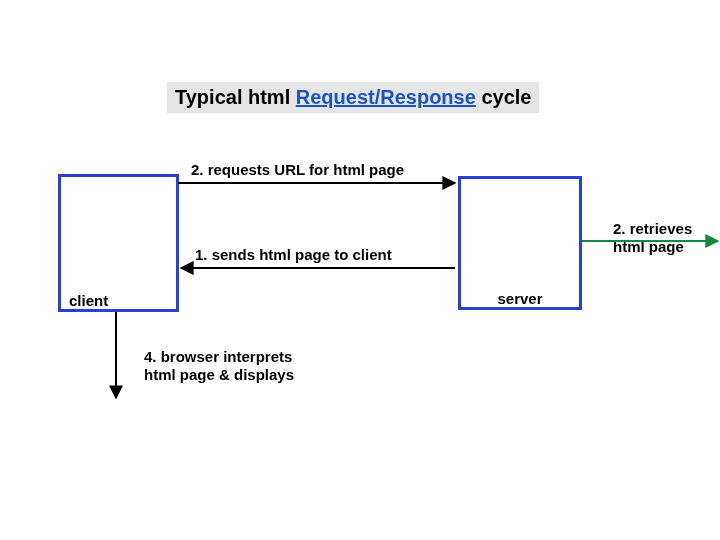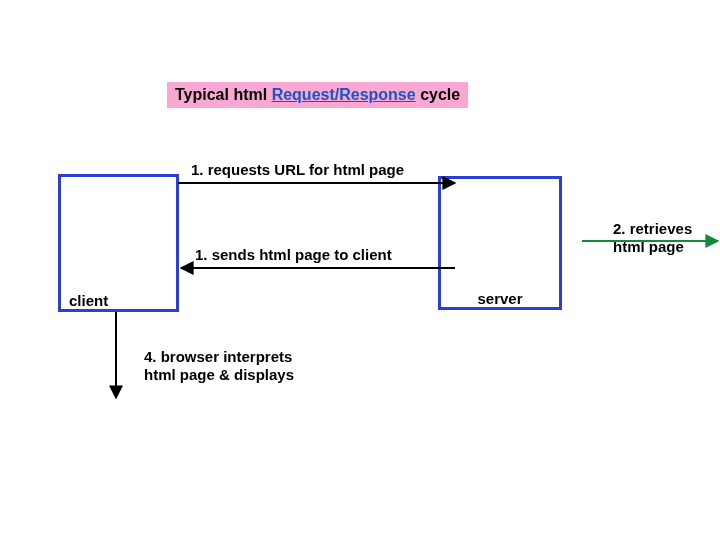--- a/index.html
+++ b/index.html
@@ -11,23 +11,23 @@
     font-family: Arial, Helvetica, sans-serif;
     font-weight: bold;
     color: #000;
     position: relative;
     overflow: hidden;
   }
   .title-box {
     position: absolute;
     left: 167px;
     top: 82px;
-    background: #f9a8d4;
+    background: #e5e5e5;
     padding: 4px 8px;
-    font-size: 16px;
+    font-size: 20px;
   }
   .title-box .part { display: inline; }
   .title-box .link {
     text-decoration: underline;
     color: #1a54c4;
   }
   .box {
     position: absolute;
     border: 3px solid #2a3fd8;
     background: #ffffff;
@@ -69,25 +69,25 @@
   <span class="part"> </span>
   <span class="part link">Request/Response</span>
   <span class="part"> </span>
   <span class="part">cycle</span>
 </div>
 
 <div class="box" style="left:58px; top:174px; width:115px; height:132px;">
   <span>client</span>
 </div>
 
-<div class="box" style="left:438px; top:176px; width:118px; height:128px;">
+<div class="box" style="left:458px; top:176px; width:118px; height:128px;">
   <span style="margin-left:auto; margin-right:auto;">server</span>
 </div>
 
-<div class="label" style="left:191px; top:161px;">1. requests URL for html page</div>
+<div class="label" style="left:191px; top:161px;">2. requests URL for html page</div>
 
 <div class="label" style="left:613px; top:220px;">2. retrieves
 html page</div>
 
 <div class="label" style="left:195px; top:246px;">1. sends html page to client</div>
 
 <div class="label" style="left:144px; top:348px;">4. browser interprets
 html page &amp; displays</div>
 
 <svg>

